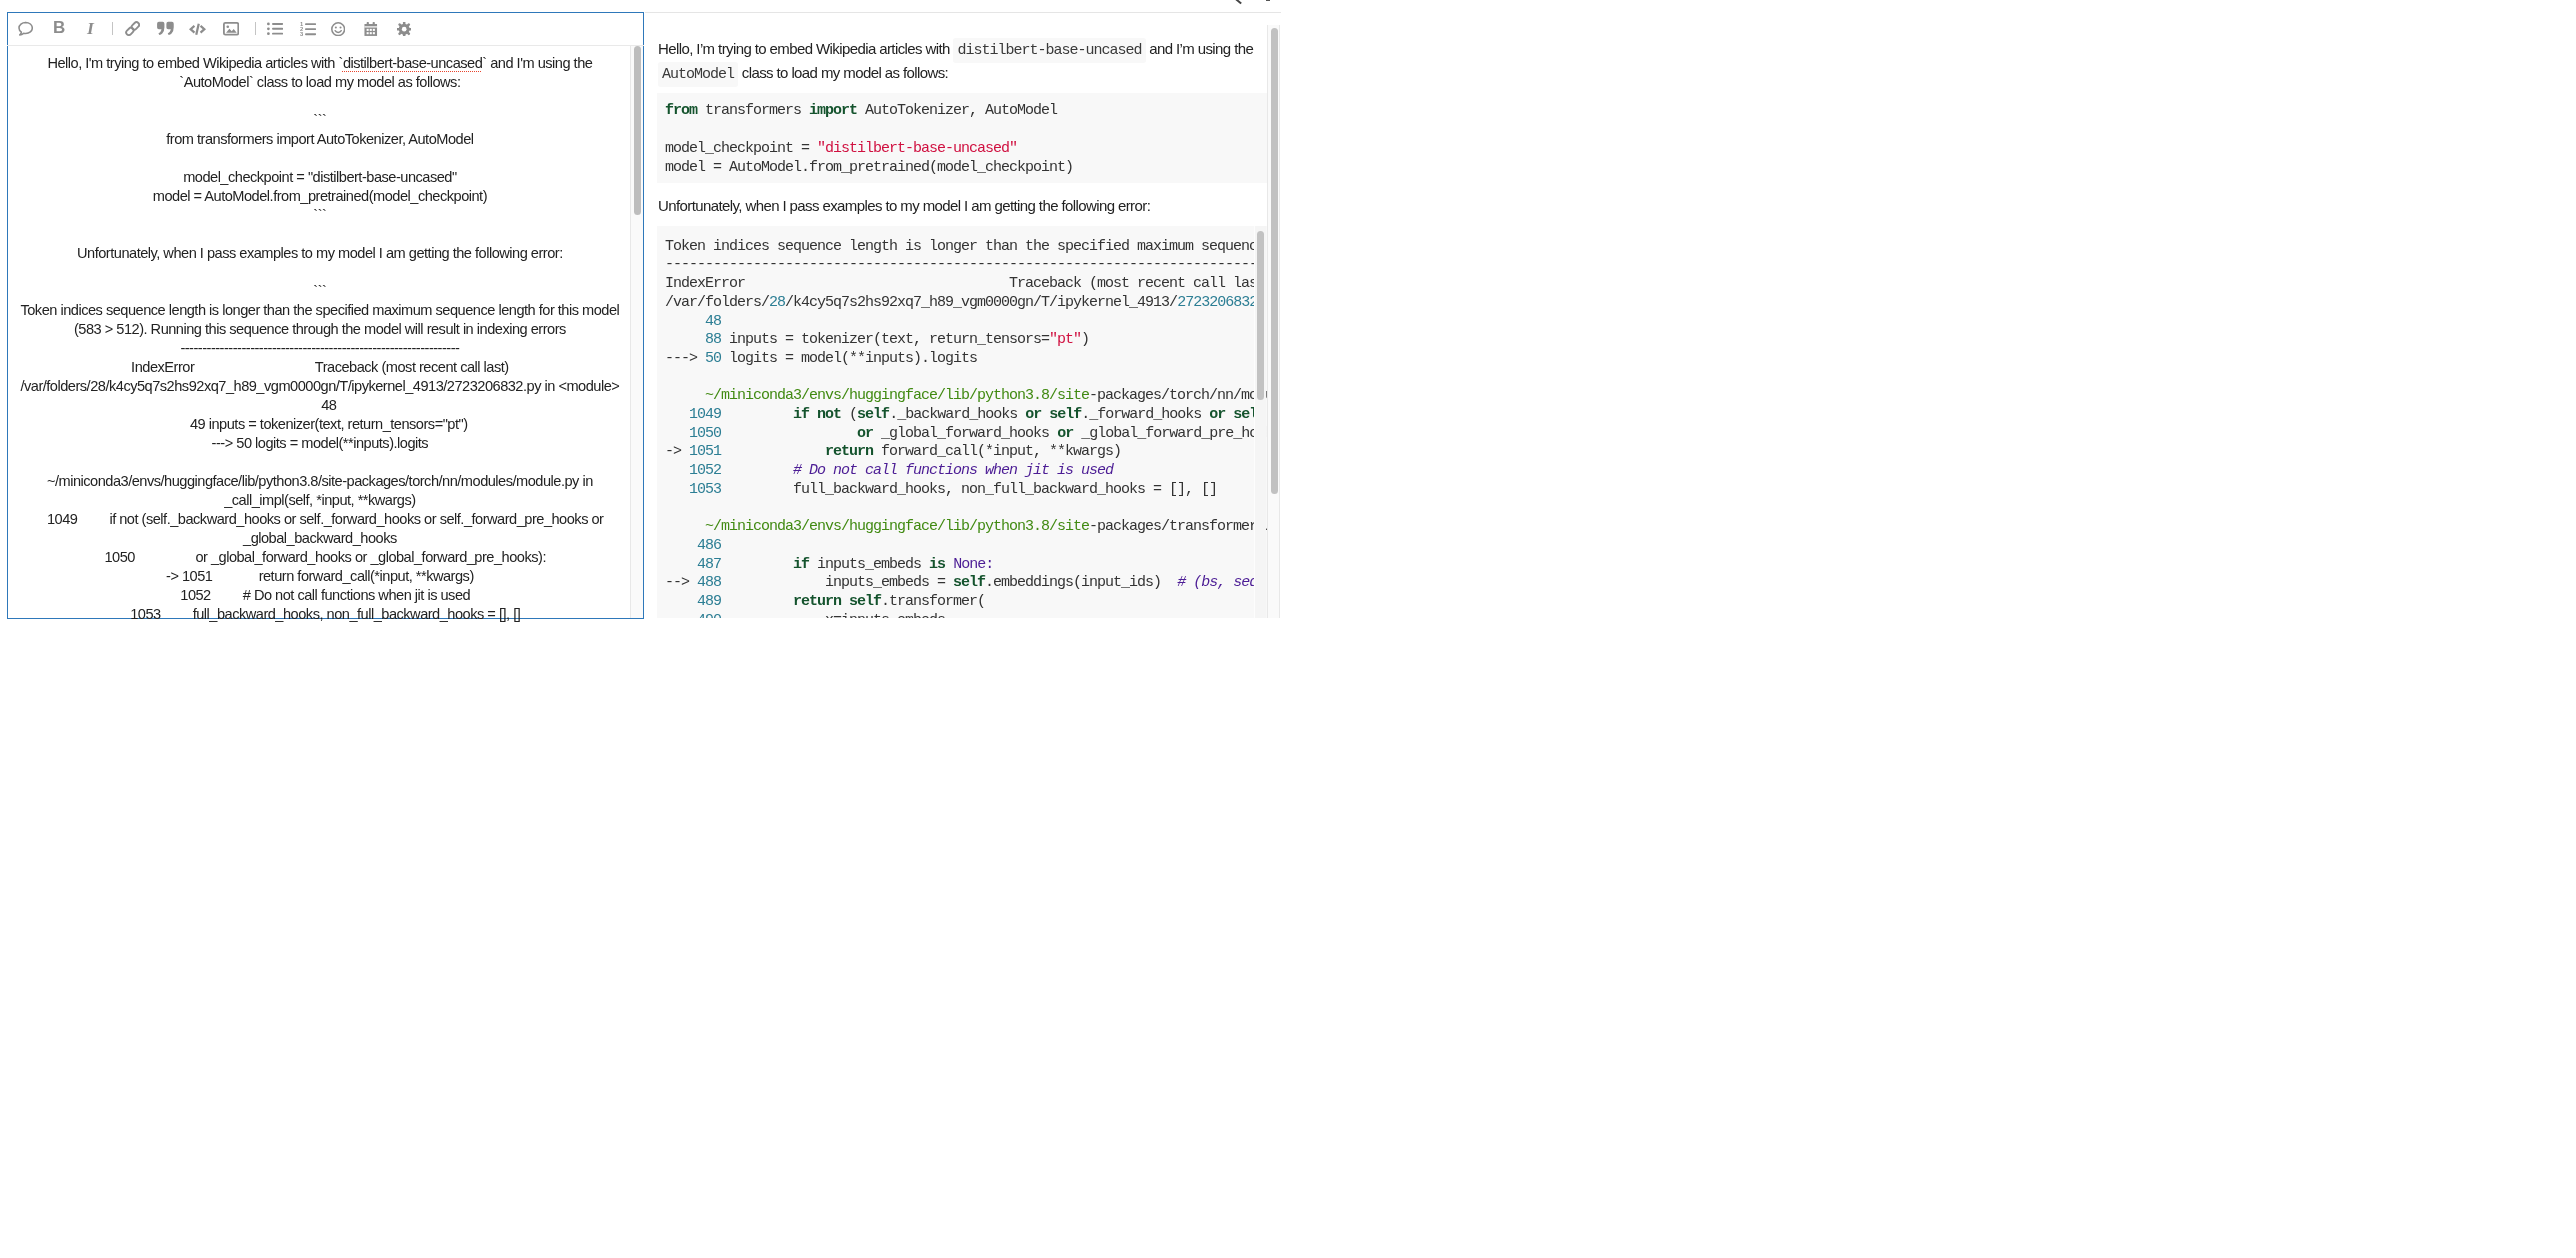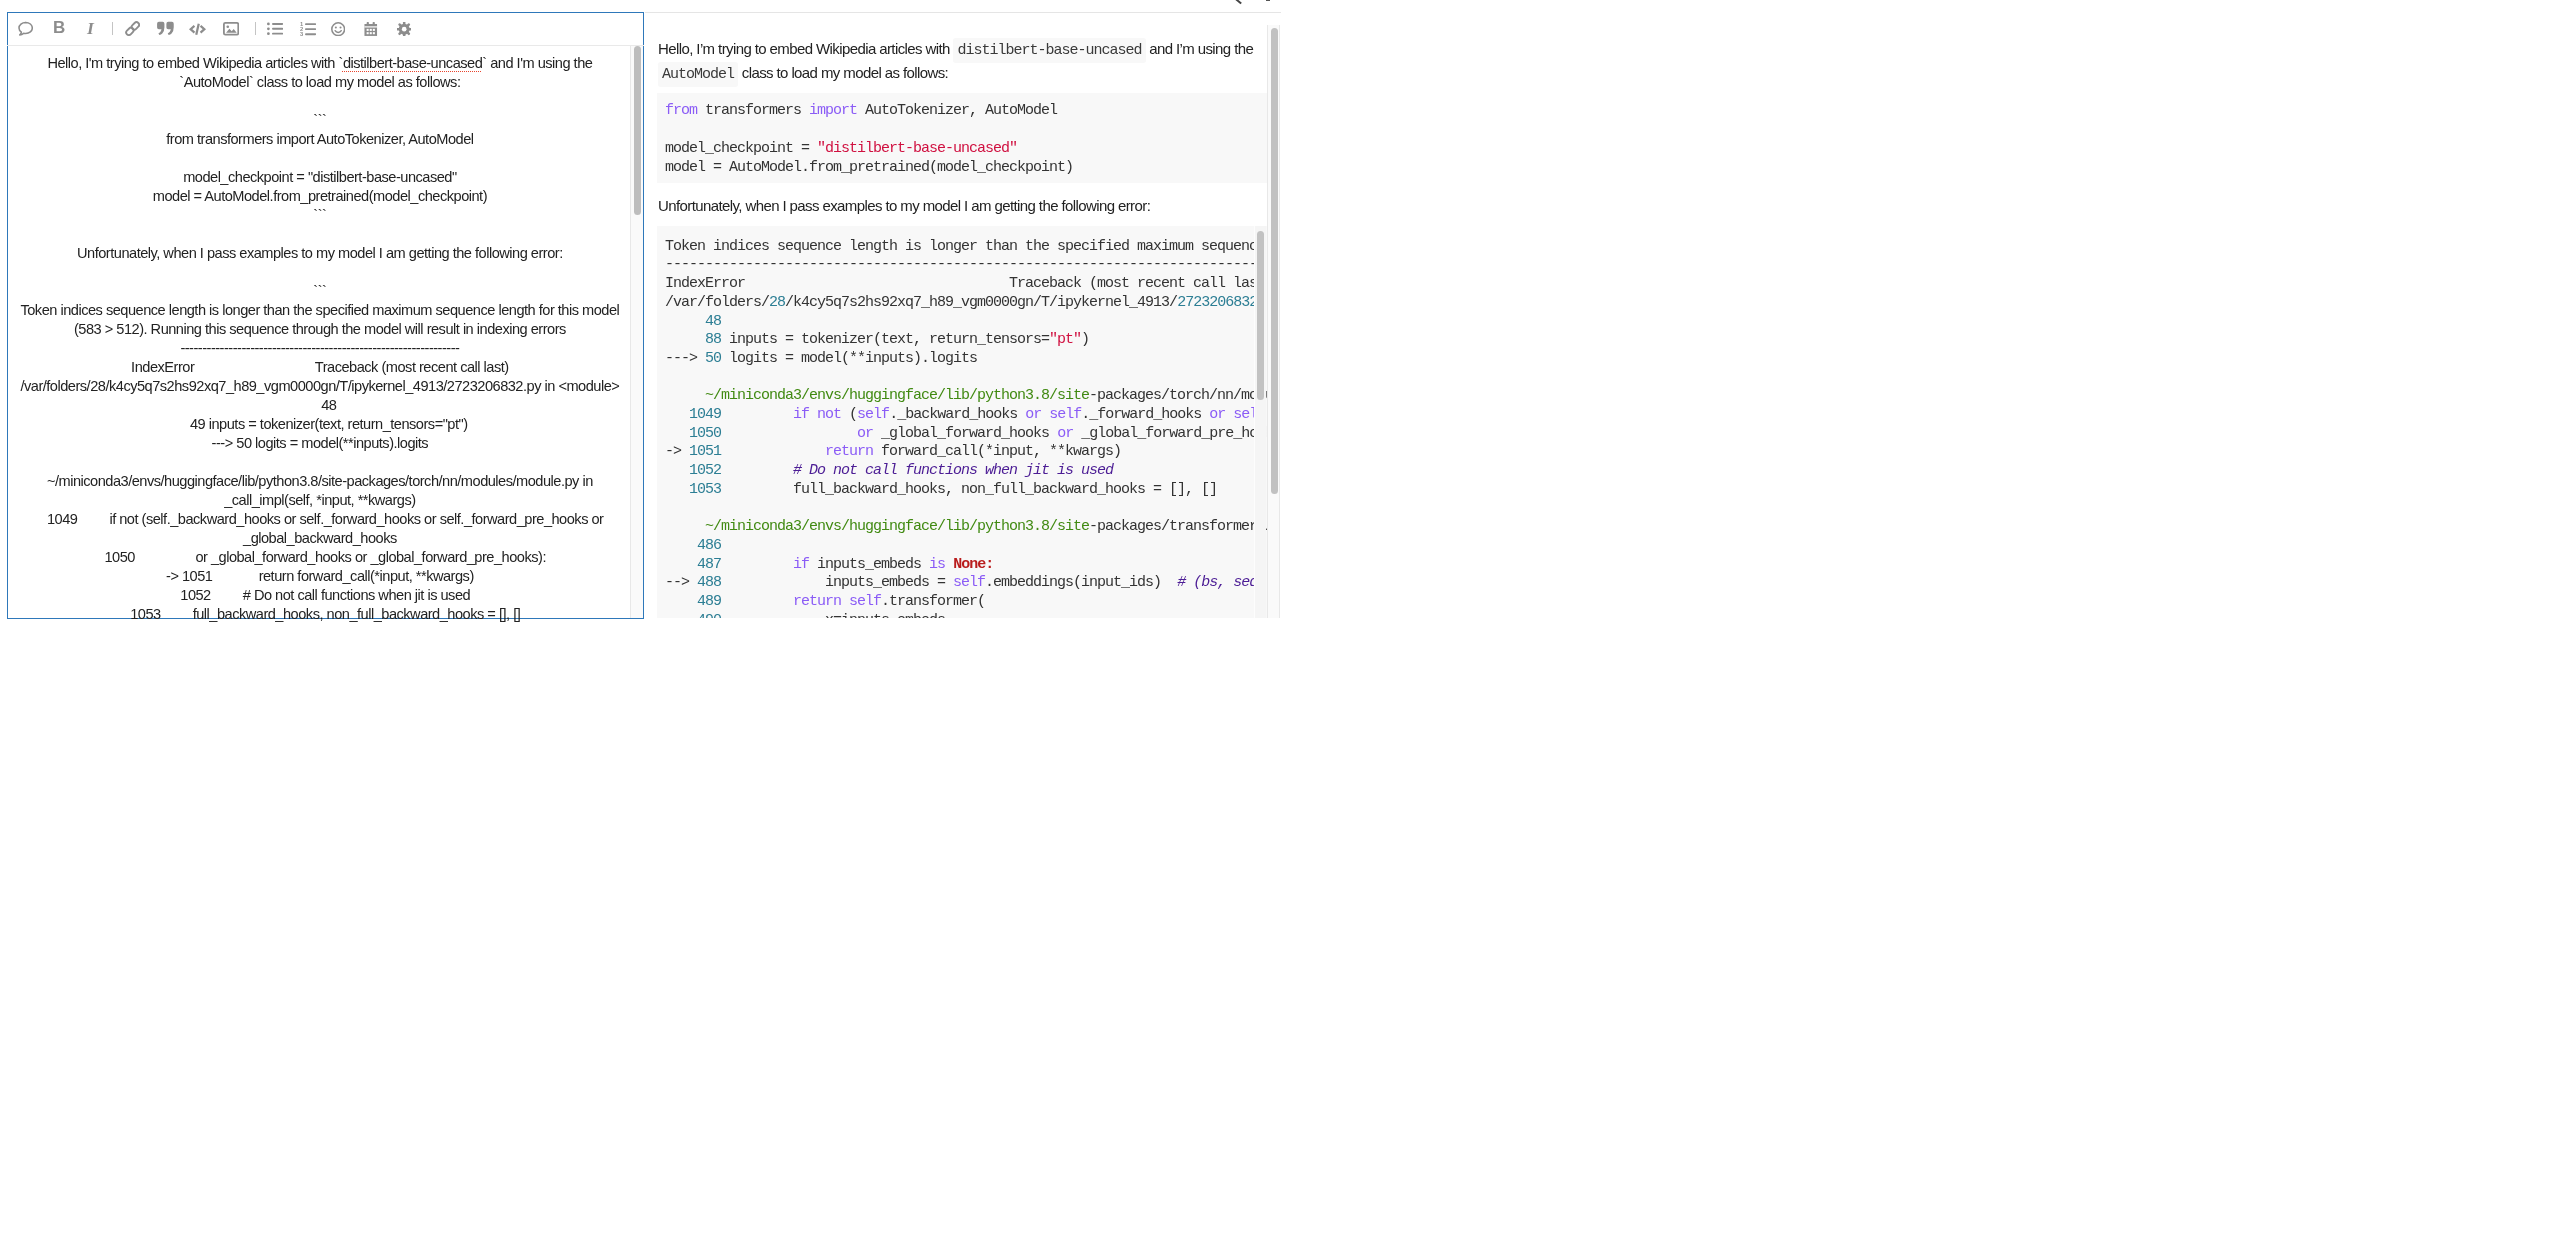--- a/index.html
+++ b/index.html
@@ -16,23 +16,23 @@
 .sb-thumb { position:absolute; background:#c1c1c1; border-radius:4.1px; }
 #pv-p1, #pv-p2 { position:absolute; left:658px; font-size:15px;
   line-height:22px; letter-spacing:-0.6px; color:#222; white-space:pre; }
 code, .icode { font-family:"Liberation Mono",monospace; }
 .icode { font-size:15px; letter-spacing:-1px; background:#f8f8f8; padding:3.6px 4.1px; border-radius:2.7px; color:#3a3a3a; }
 .pre { position:absolute; left:657px; width:610px; background:#f8f8f8;
   font-family:"Liberation Mono",monospace; font-size:15px; letter-spacing:-1px; color:#333;
   white-space:pre; overflow:hidden; padding-left:8px; }
 #pre1 { top:93px; height:90px; padding-top:7.6px; line-height:19px; }
 #pre2 { top:226px; height:392px; padding-top:11.7px; line-height:18.7px; }
-.pre b { font-weight:normal; color:#8b5cf6;margin-top:6px; }
+.pre b { font-weight:bold; color:#14532d;margin-top:6px; }
 .s { color:#d01040; } .n { color:#2c7e94; } .g { color:#418a12;margin-left:40px; }
-.c { color:#4c1d95; font-style:italic; } .p { color:#b91c1c;font-weight:bold; }
+.c { color:#4c1d95; font-style:italic; } .p { color:#4c1d95; }
 #topline { position:absolute; left:645px; top:12px;
   width:636px; height:0.9px; background:#e5e5e5; }
 </style></head><body>
 <div id="box"></div>
 <svg style="position:absolute;left:18px;top:21px" width="15.3" height="15.3" viewBox="0 0 17 17">
     <path d="M8.5 1.6c-4.1 0-7.4 2.7-7.4 6.1 0 1.9 1.05 3.55 2.7 4.66-.25 1.2-.95 2.3-1.8 3.1 1.6-.25 3.1-.95 4.25-1.8.73.16 1.48.25 2.25.25 4.1 0 7.4-2.75 7.4-6.2s-3.3-6.1-7.4-6.1z" fill="none" stroke="#8d8d8d" stroke-width="1.7" stroke-linejoin="round"></path>
   </svg>
 <span class="tb" style="left:53px;top:19.4px;font-size:17px;font-weight:bold">B</span>
 <span class="tb" style="left:87px;top:19.6px;font-family:'Liberation Serif',serif;font-size:17.6px;font-weight:bold;font-style:italic">I</span>
 <span class="vdiv" style="left:112px"></span>

